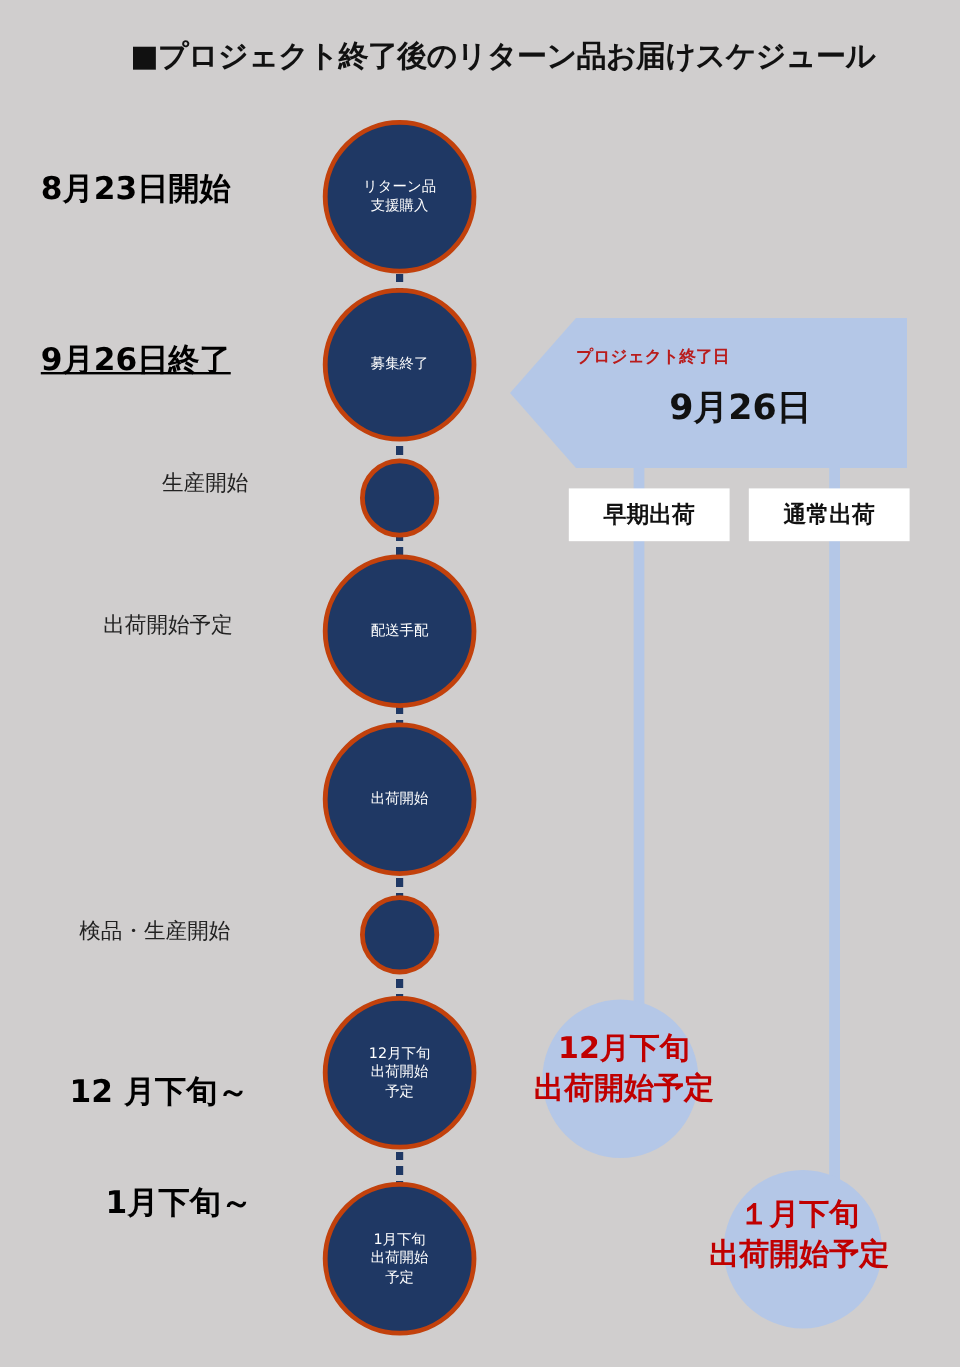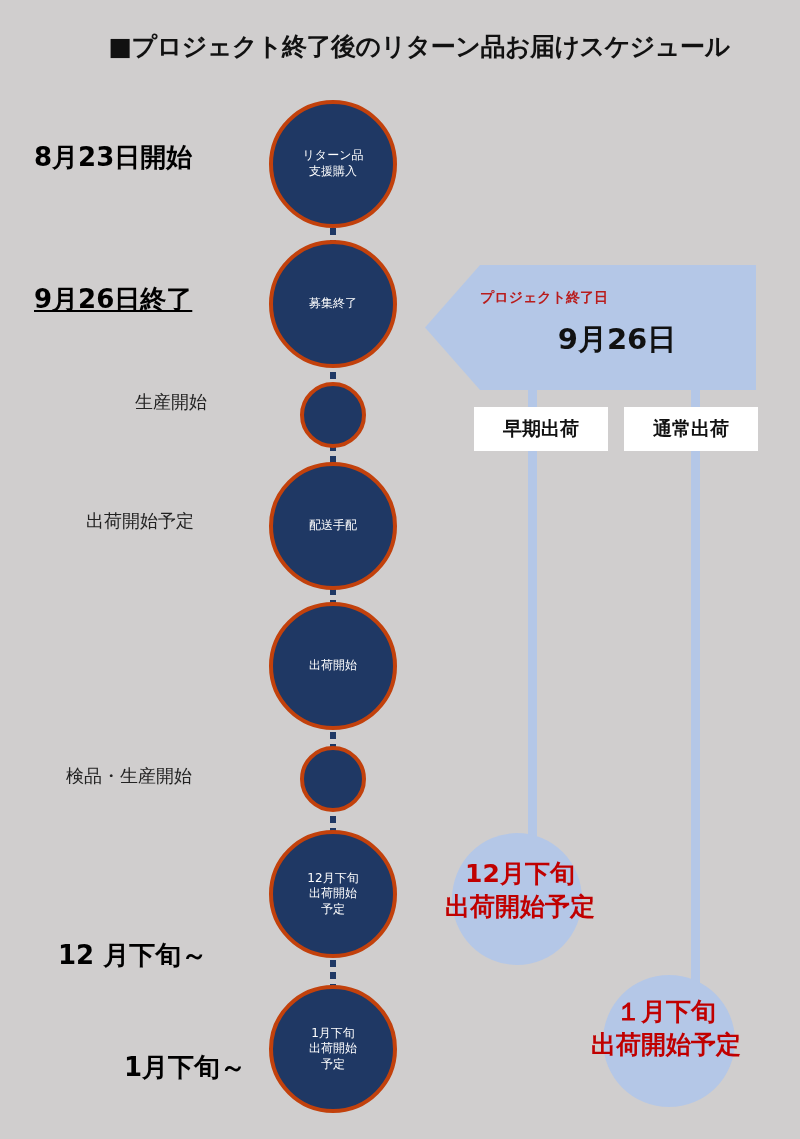--- a/index.html
+++ b/index.html
@@ -91,26 +91,26 @@
 <div class="node small" style="top:382px;"></div>
 
 <div class="left-label-light" style="left:86px; top:509px;">出荷開始予定</div>
 <div class="node big" style="top:462px;">配送手配</div>
 
 <div class="node big" style="top:602px;">出荷開始</div>
 
 <div class="left-label-light" style="left:66px; top:764px;">検品・生産開始</div>
 <div class="node small" style="top:746px;"></div>
 
-<div class="left-label-bold" style="left:58px; top:938px;">12 月下旬～</div>
+<div class="left-label-bold" style="left:58px; top:892px;">12 月下旬～</div>
 <div class="node big" style="top:830px;">12月下旬
 出荷開始
 予定</div>
 
-<div class="left-label-bold" style="left:88px; top:1050px;margin-left:36px;">1月下旬～</div>
+<div class="left-label-bold" style="left:88px; top:985px;">1月下旬～</div>
 <div class="node big" style="top:985px;">1月下旬
 出荷開始
 予定</div>
 
 <div class="stem" style="left:528px; top:380px; height:480px;"></div>
 <div class="stem" style="left:691px; top:380px; height:610px;"></div>
 
 <div class="arrow"></div>
 <div class="arrow-sub">プロジェクト終了日</div>
 <div class="arrow-date">9月26日</div>

